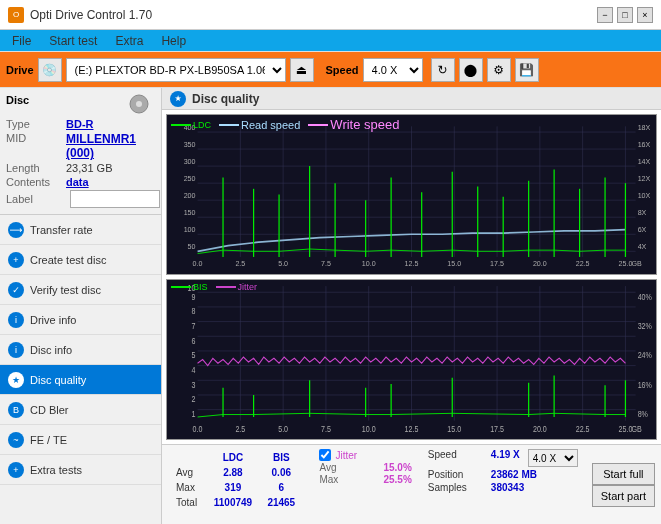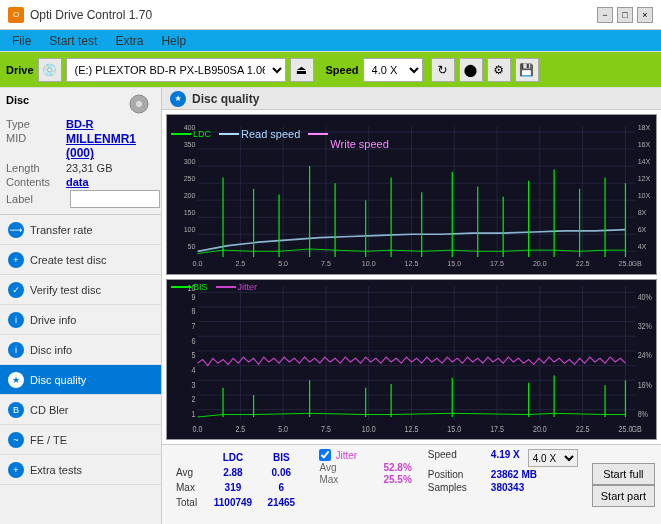--- a/index.html
+++ b/index.html
@@ -11,21 +11,21 @@
     #titlebar-icon { width: 16px; height: 16px; background: #e87b00; border-radius: 2px; display: flex; align-items: center; justify-content: center; color: white; font-size: 8px; }
     #titlebar-title { font-size: 12px; color: #333; }
     #titlebar-controls { display: flex; gap: 4px; }
     .title-btn { width: 16px; height: 16px; border: 1px solid #999; background: #e0e0e0; display: flex; align-items: center; justify-content: center; font-size: 9px; cursor: pointer; }
     
     
     #menubar { background: #0ea5e9; height: 22px; display: flex; align-items: center; padding: 0 4px; border-bottom: 1px solid #ddd; gap: 2px; }
     .menu-item { padding: 2px 8px; font-size: 12px; color: #333; cursor: pointer; }
     
     
-    #toolbar { background: #84cc16; height: 36px; display: flex; align-items: center; padding: 0 6px; border-bottom: 1px solid #ddd; gap: 4px; }
+    #toolbar { background: #f97316; height: 36px; display: flex; align-items: center; padding: 0 6px; border-bottom: 1px solid #ddd; gap: 4px; }
     #drive-select { height: 24px; font-size: 11px; background: white; border: 1px solid #aaa; padding: 0 4px; width: 220px; }
     .toolbar-icon-btn { width: 24px; height: 24px; border: 1px solid #aaa; background: #e8e8e8; display: flex; align-items: center; justify-content: center; cursor: pointer; font-size: 12px; }
     #speed-select { height: 24px; font-size: 11px; background: white; border: 1px solid #aaa; padding: 0 4px; width: 60px; }
     
     
     #main { display: flex; height: 436px; }
     
     
     #sidebar { width: 162px; background: #f0f0f0; border-right: 1px solid #ccc; display: flex; flex-direction: column; }
     
@@ -220,21 +220,21 @@
           <div class="legend-item">
             <div class="legend-dot" style="background:#00ee00;"></div>
             <span style="color:#00ee00;font-size:9px;">LDC</span>
           </div>
           <div class="legend-item">
             <div class="legend-dot" style="background:#aaddff;"></div>
             <span style="color:#aaddff;font-size:11px;">Read speed</span>
           </div>
           <div class="legend-item">
             <div class="legend-dot" style="background:#ff88ff;"></div>
-            <span style="color:#ff88ff;font-size:11px;margin-top:21px;">Write speed</span>
+            <span style="color:#ff88ff;font-size:13px;">Write speed</span>
           </div>
         </div>
         <svg class="chart-svg" viewBox="0 0 480 140" preserveAspectRatio="none">
 
           <rect width="480" height="140" fill="#111122"></rect>
 
           <line x1="30" y1="15" x2="460" y2="15" stroke="#333355" stroke-width="0.5"></line>
           <line x1="30" y1="30" x2="460" y2="30" stroke="#333355" stroke-width="0.5"></line>
           <line x1="30" y1="45" x2="460" y2="45" stroke="#333355" stroke-width="0.5"></line>
           <line x1="30" y1="60" x2="460" y2="60" stroke="#333355" stroke-width="0.5"></line>
@@ -419,21 +419,21 @@
           </table>
       </div>
 
       <div id="jitter-section">
         <div class="jitter-row">
           <input type="checkbox" checked="" id="jitter-checkbox" style="width: 12px; height: 12px;">
           <span class="jitter-label">Jitter</span>
         </div>
         <div class="jitter-row">
           <span class="disc-key">Avg</span>
-          <span class="jitter-val">52.8%</span>
+          <span class="jitter-val">15.0%</span>
         </div>
         <div class="jitter-row">
           <span class="disc-key">Max</span>
           <span class="jitter-val">25.5%</span>
         </div>
       </div>
 
       <div id="speed-info">
         <div class="speed-row">
           <span class="speed-key">Speed</span>

